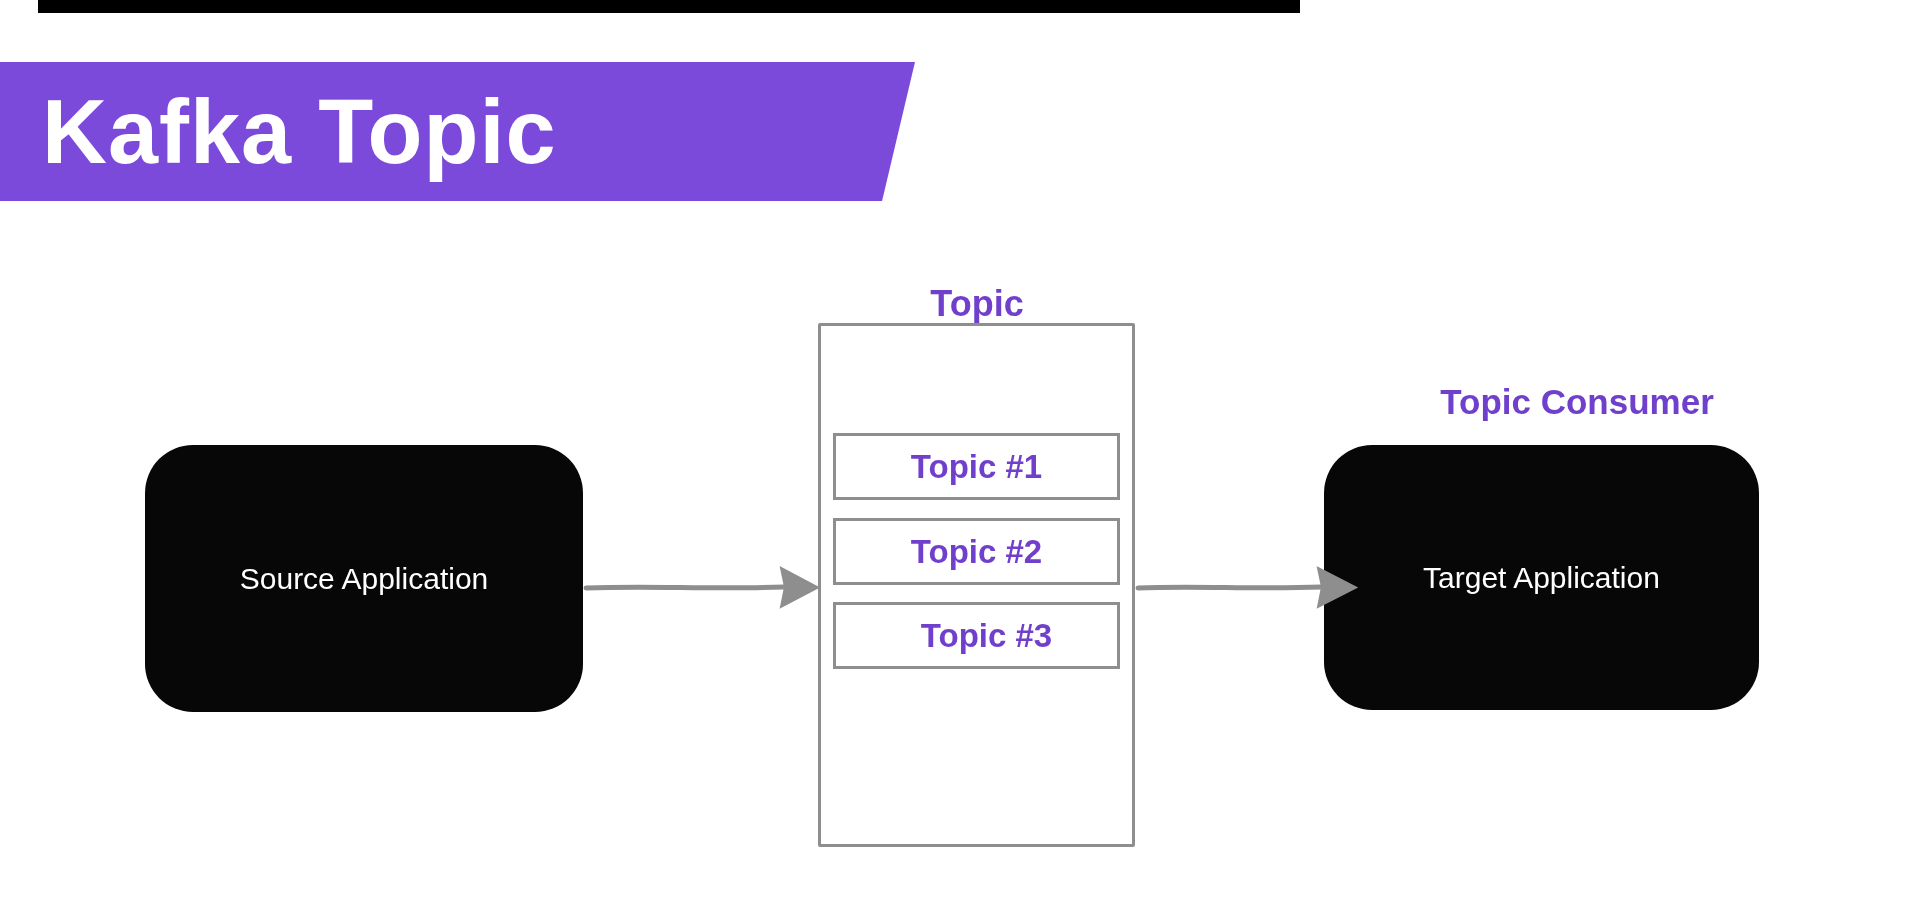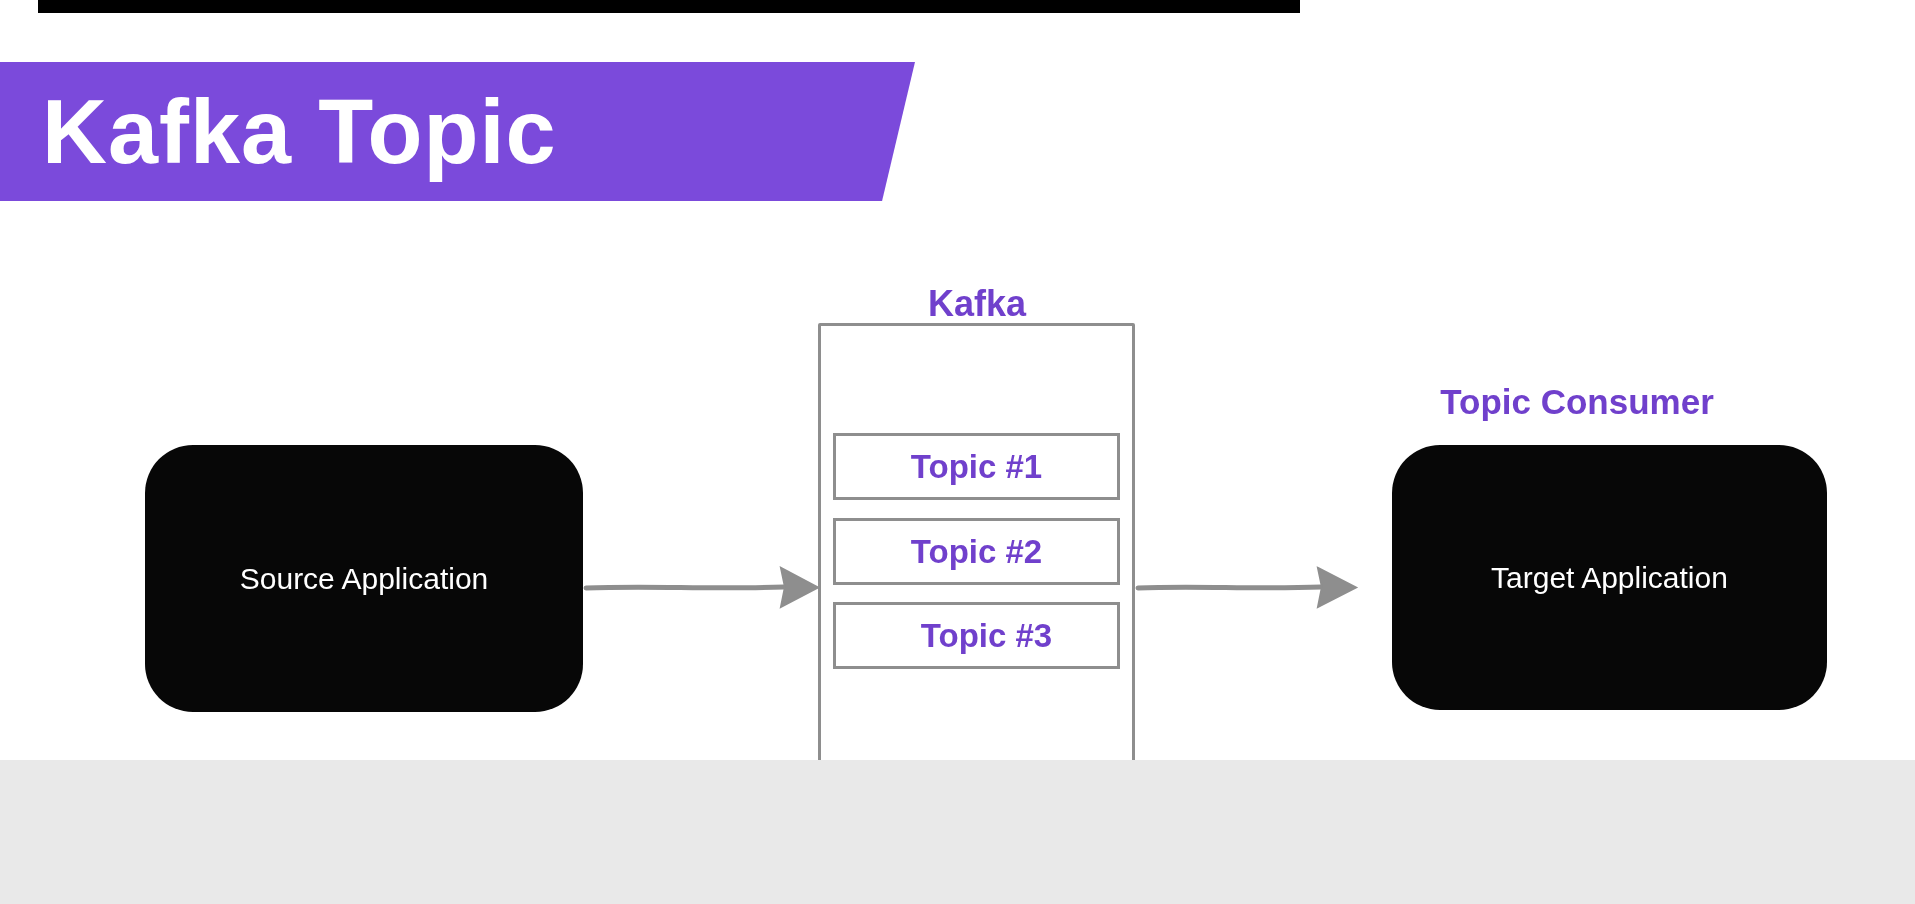--- a/index.html
+++ b/index.html
@@ -11,21 +11,21 @@
     --top-bar-black: #000000;
     --background: #ffffff;
   }
   * { margin: 0; padding: 0; box-sizing: border-box; }
   html, body { background: #e9e9e9; }
   body { font-family: "Liberation Sans", sans-serif; }
 
   .slide {
     position: relative;
     width: 1915px;
-    height: 760px;
+    height: 904px;
     background: var(--background);
     overflow: hidden;
     margin: 0 auto;
   }
 
   .top-bar {
     position: absolute;
     left: 38px; top: 0;
     width: 1262px; height: 13px;
     background: var(--top-bar-black);
@@ -70,21 +70,21 @@
     align-items: center;
     justify-content: center;
   }
   .black-box span {
     color: var(--box-text-white);
     font-size: 30px;
     font-weight: 400;
     white-space: nowrap;
   }
   .source-box { left: 145px; top: 445px; width: 438px; height: 267px; }
-  .target-box { left: 1392px; top: 445px; width: 435px; height: 265px; }
+  .target-box { left: 1324px; top: 445px; width: 435px; height: 265px; }
 
   .kafka-box {
     position: absolute;
     left: 818px; top: 323px;
     width: 317px; height: 524px;
     border: 3px solid var(--sketch-gray);
     border-radius: 2px;
     background: var(--background);
   }
   .topic-box {
@@ -119,21 +119,21 @@
 
 <div class="slide">
 
   <div class="top-bar"></div>
 
   <div class="banner">
     <h1 class="title">Kafka Topic</h1>
   </div>
 
 
-  <div class="label kafka-label">Kafka</div>
+  <div class="label kafka-label">Topic</div>
 
   <div class="label consumer-label">Topic Consumer</div>
 
   <div class="black-box source-box">
     <span>Source Application</span>
   </div>
 
   <div class="kafka-box">
     <div class="topic-box topic-1">
       <span>Topic #1</span>

